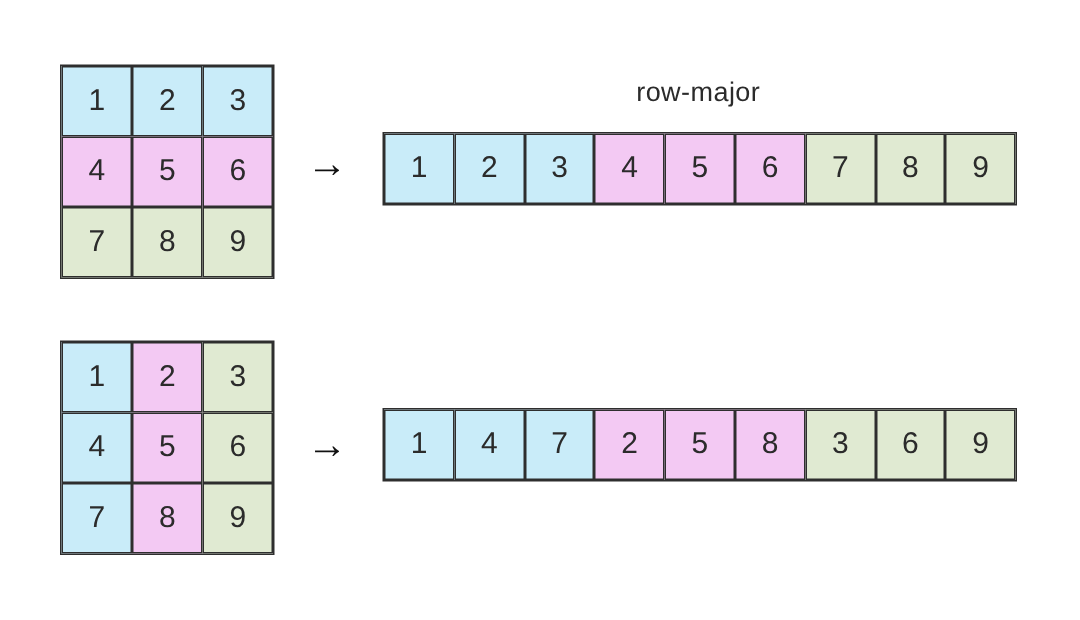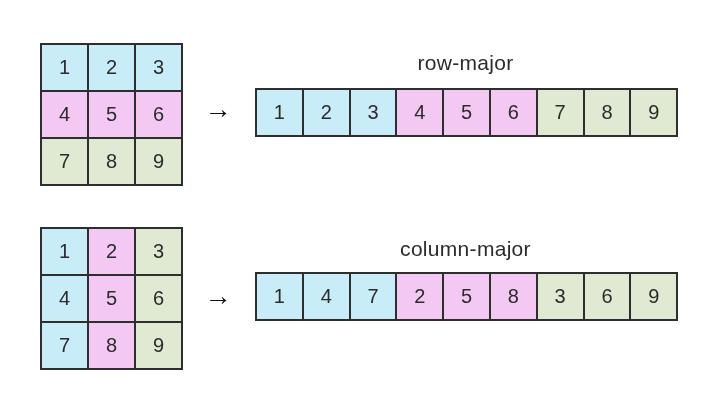--- a/index.html
+++ b/index.html
@@ -46,21 +46,21 @@
     align-items: center;
     justify-content: center;
     font-size: 27px;
     color: #111111;
     line-height: 1;
   }
   .order-label {
     position: absolute;
     width: 421px;
     text-align: center;
-    font-size: 21px;
+    font-size: 18px;
     color: #2b2b2b;
     letter-spacing: 0.3px;
   }
   
   .m1 { left: 40px;  top: 43px;  }
   .a1 { left: 203px; top: 93px;  }
   .l1 { left: 255px; top: 51px;  }
   .r1 { left: 255px; top: 88px;  }
   .m2 { left: 40px;  top: 227px; }
   .a2 { left: 203px; top: 280px; }
@@ -107,21 +107,20 @@
     <div class="cell" style="background-color: rgb(201, 236, 249);">4</div>
     <div class="cell" style="background-color: rgb(243, 201, 243);">5</div>
     <div class="cell" style="background-color: rgb(224, 234, 210);">6</div>
     <div class="cell" style="background-color: rgb(201, 236, 249);">7</div>
     <div class="cell" style="background-color: rgb(243, 201, 243);">8</div>
     <div class="cell" style="background-color: rgb(224, 234, 210);">9</div>
   </div>
 
   <div class="arrow a2">→</div>
 
-  <div class="order-label l2">column-major</div>
 
   <div class="array r2">
     <div class="cell" style="background-color: rgb(201, 236, 249);">1</div>
     <div class="cell" style="background-color: rgb(201, 236, 249);">4</div>
     <div class="cell" style="background-color: rgb(201, 236, 249);">7</div>
     <div class="cell" style="background-color: rgb(243, 201, 243);">2</div>
     <div class="cell" style="background-color: rgb(243, 201, 243);">5</div>
     <div class="cell" style="background-color: rgb(243, 201, 243);">8</div>
     <div class="cell" style="background-color: rgb(224, 234, 210);">3</div>
     <div class="cell" style="background-color: rgb(224, 234, 210);">6</div>

